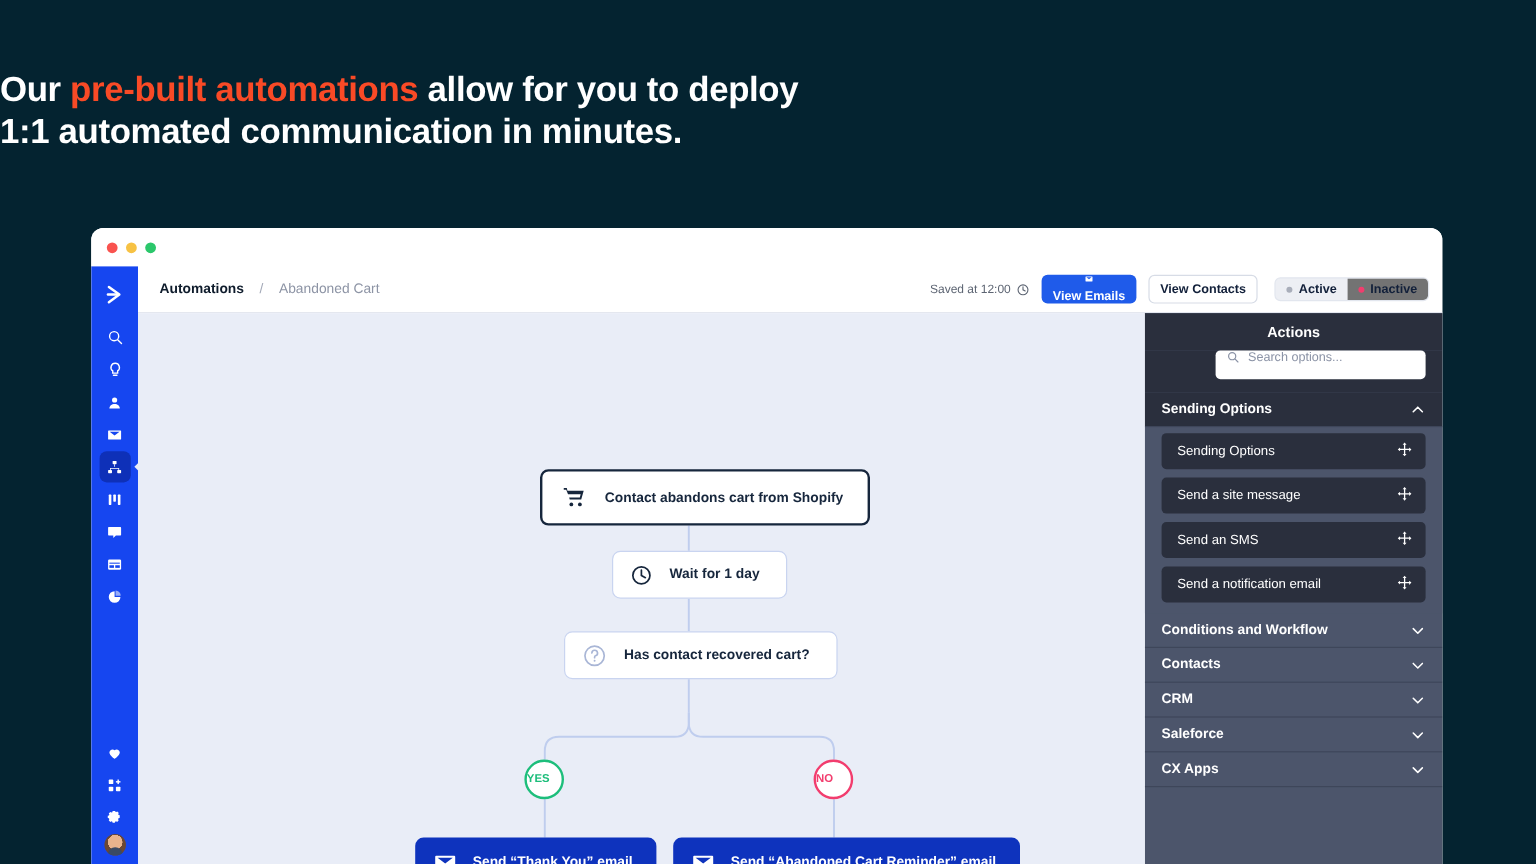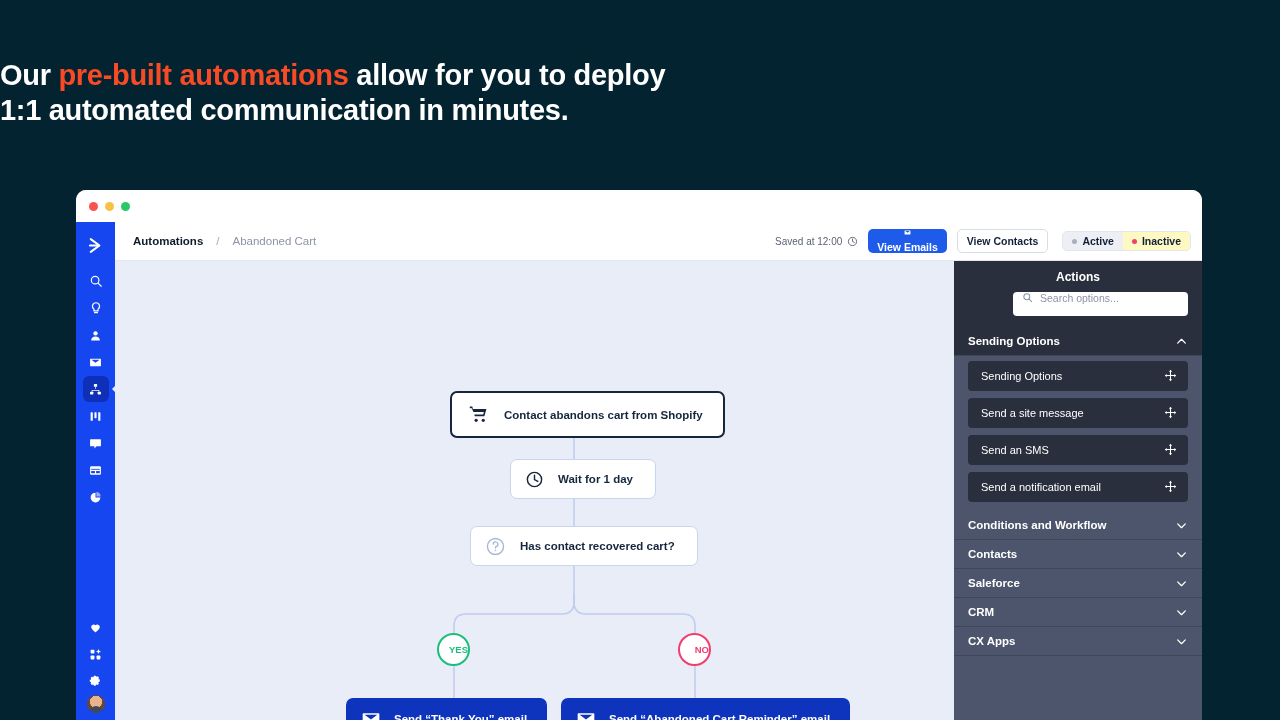--- a/index.html
+++ b/index.html
@@ -88,21 +88,21 @@
   .btn.primary { background:#1F5BEA; color:#ffffff;flex-direction:column; }
   .btn.ghost { background:#ffffff; color:#12203A; border:1px solid #D7DCE6; }
   .toggle {
     height:20px; display:flex; border-radius:5px; overflow:hidden;
     background:#EDEFF4; border:1px solid #E2E6EE; margin-left:4px;
   }
   .toggle > div {
     display:flex; align-items:center; gap:5px; padding:0 9px;
     font-size:10.5px; font-weight:bold; color:#12203A;
   }
-  .toggle .on { background:#fef9c3; }
+  .toggle .on { background:#737373; }
   .tdot{ width:5px; height:5px; border-radius:50%; }
   .tdot.grey{ background:#A9AEBA; }
   .tdot.pink{ background:#F23D6E; }
 
   
   .body { flex:1; display:flex; min-height:0; }
   .canvas { flex:1; background:#E9EDF7; position:relative; overflow:hidden; }
   .canvas svg.links { position:absolute; left:0; top:0; }
 
   .node {
@@ -127,21 +127,21 @@
   .node.email {
     height:42px; padding:0 20px 0 15px; gap:13px;
     background:#0E33BD; border:none;
   }
   .node.email .lbl { color:#ffffff; }
   .node.email.yes { left:231px; top:437px; }
   .node.email.no  { left:446px; top:437px; }
 
   .badge {
     position:absolute; width:33px; height:33px; border-radius:50%;
-    background:#ffffff; display:flex; align-items:center; justify-content:flex-end;
+    background:#ffffff; display:flex; align-items:center; justify-content:flex-start;
     font-size:9.5px; font-weight:bold;
   }
   .badge.yes { left:322px; top:372px; border:2px solid #1DBE7B; color:#1DBE7B; }
   .badge.no  { left:563px; top:372px; border:2px solid #F23D6E; color:#F23D6E; }
 
   
   .panel {
     width:248px; flex:none; background:#4C556B;
     display:flex; flex-direction:column; min-height:0;
   }
@@ -469,29 +469,29 @@
           </div>
           <div class="sect">
             <span>Contacts</span>
             <span class="chev">
               <svg width="13" height="13" viewBox="0 0 24 24" fill="none" stroke="#fff" stroke-width="2.4" stroke-linecap="round" stroke-linejoin="round">
                   <polyline points="5,9 12,16 19,9"></polyline>
                 </svg>
             </span>
           </div>
           <div class="sect">
-            <span>Saleforce</span>
+            <span>CRM</span>
             <span class="chev">
               <svg width="13" height="13" viewBox="0 0 24 24" fill="none" stroke="#fff" stroke-width="2.4" stroke-linecap="round" stroke-linejoin="round">
                   <polyline points="5,9 12,16 19,9"></polyline>
                 </svg>
             </span>
           </div>
           <div class="sect">
-            <span>CRM</span>
+            <span>Saleforce</span>
             <span class="chev">
               <svg width="13" height="13" viewBox="0 0 24 24" fill="none" stroke="#fff" stroke-width="2.4" stroke-linecap="round" stroke-linejoin="round">
                   <polyline points="5,9 12,16 19,9"></polyline>
                 </svg>
             </span>
           </div>
           <div class="sect">
             <span>CX Apps</span>
             <span class="chev">
               <svg width="13" height="13" viewBox="0 0 24 24" fill="none" stroke="#fff" stroke-width="2.4" stroke-linecap="round" stroke-linejoin="round">

